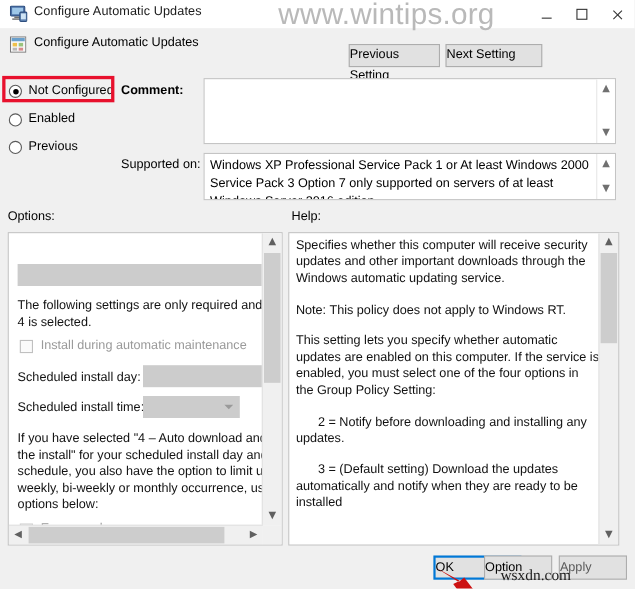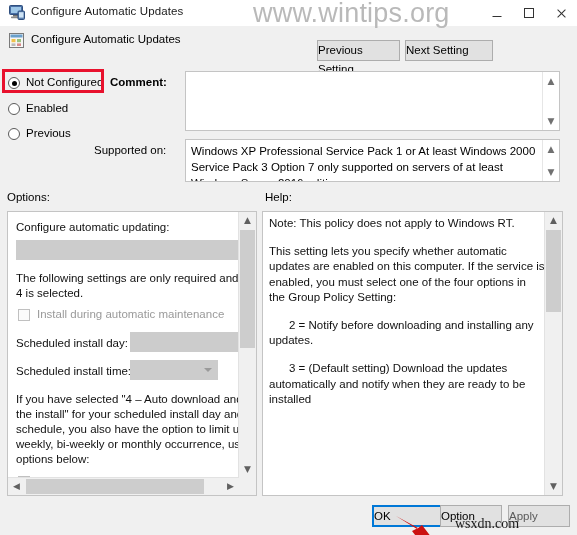--- a/index.html
+++ b/index.html
@@ -82,21 +82,21 @@
   #radio-disabled{top:127px;}
 
   .redbox{
     position:absolute;left:2px;top:69px;width:102px;height:24px;
     border:3px solid #e8112d;box-sizing:border-box;
   }
 
   
   .flabel{position:absolute;font-size:11.5px;color:#000;white-space:nowrap;}
   #lbl-comment{left:110px;top:76px;font-weight:bold;}
-  #lbl-supported{left:94px;top:144px;text-align:right;}
+  #lbl-supported{left:110px;top:144px;text-align:right;}
 
   .textbox{
     position:absolute;background:#fff;border:1px solid #c4c4c4;box-sizing:border-box;
     font-size:11.5px;color:#000;overflow:hidden;
   }
   #box-comment{left:185px;top:71px;width:375px;height:60px;}
   #box-supported{left:185px;top:139px;width:375px;height:43px;}
   #box-supported .sup-text{position:absolute;left:5px;top:3px;width:350px;line-height:16px;}
 
   
@@ -137,21 +137,21 @@
   .hsb .btn-ar.lt{left:0;} .hsb .btn-ar.rt{right:0;}
   .hsb .thumb{position:absolute;top:1px;height:15px;background:#cdcdcd;}
   .corner{position:absolute;right:0;bottom:0;width:17px;height:17px;background:#f0f0f0;}
 
   .help-inner{position:absolute;left:0;top:0;right:17px;bottom:0;overflow:hidden;}
   .help-text{position:absolute;left:6px;top:4px;width:276px;font-size:11.5px;color:#111;line-height:15.2px;}
   .help-text p{margin:0 0 13px 0;}
   .help-text p.ind{text-indent:20px;}
 
   
-  #btn-ok{left:372px;top:505px;width:80px;height:22px;}
+  #btn-ok{left:394px;top:505px;width:80px;height:22px;}
   #btn-cancel{left:440px;top:505px;width:62px;height:22px;}
   #btn-apply{left:508px;top:505px;width:62px;height:22px;}
 
   
   .wm-top{
     position:absolute;left:253px;top:-2px;font-size:27px;color:#b9b9b9;
     font-family:"Liberation Sans","DejaVu Sans",sans-serif;letter-spacing:.2px;
     white-space:nowrap;pointer-events:none;
   }
   .wm-bottom{
@@ -238,21 +238,20 @@
       <div class="ar up">▲</div>
       <div class="ar dn">▼</div>
     </div>
   </div>
 
   <span class="flabel" id="lbl-options">Options:</span>
   <span class="flabel" id="lbl-help">Help:</span>
 
   <div class="panel" id="panel-options">
     <div class="opt-inner">
-      <span class="opt-text" style="left:8px;top:8px;">Configure automatic updating:</span>
 
       <div class="combo" style="left:8px;top:28px;width:222px;height:20px;">
         <span style="position:absolute;left:5px;top:2px;font-size:11.5px;color:#6d6d6d;"></span>
       </div>
 
       <span class="opt-text" style="left:8px;top:59px;">The following settings are only required and applical</span>
       <span class="opt-text" style="left:8px;top:74px;">4 is selected.</span>
 
       <div class="chk" style="left:10px;top:96px;">
         <span class="bx"></span>
@@ -292,20 +291,21 @@
       <div class="btn-ar lt">◀</div>
       <div class="thumb" style="left:18px;width:178px;"></div>
       <div class="btn-ar rt">▶</div>
     </div>
     <div class="corner"></div>
   </div>
 
   <div class="panel" id="panel-help">
     <div class="help-inner">
       <div class="help-text">
+        <p>Specifies whether this computer will receive security updates and other important downloads through the Windows automatic updating service.</p>
         <p>Note: This policy does not apply to Windows RT.</p>
         <p>This setting lets you specify whether automatic updates are enabled on this computer. If the service is enabled, you must select one of the four options in the Group Policy Setting:</p>
         <p class="ind">2 = Notify before downloading and installing any updates.</p>
         <p class="ind">3 = (Default setting) Download the updates automatically and notify when they are ready to be installed</p>
 
       </div>
     </div>
     <div class="vsb full">
       <div class="btn-ar up">▲</div>
       <div class="thumb" style="top:18px;height:82px;"></div>

